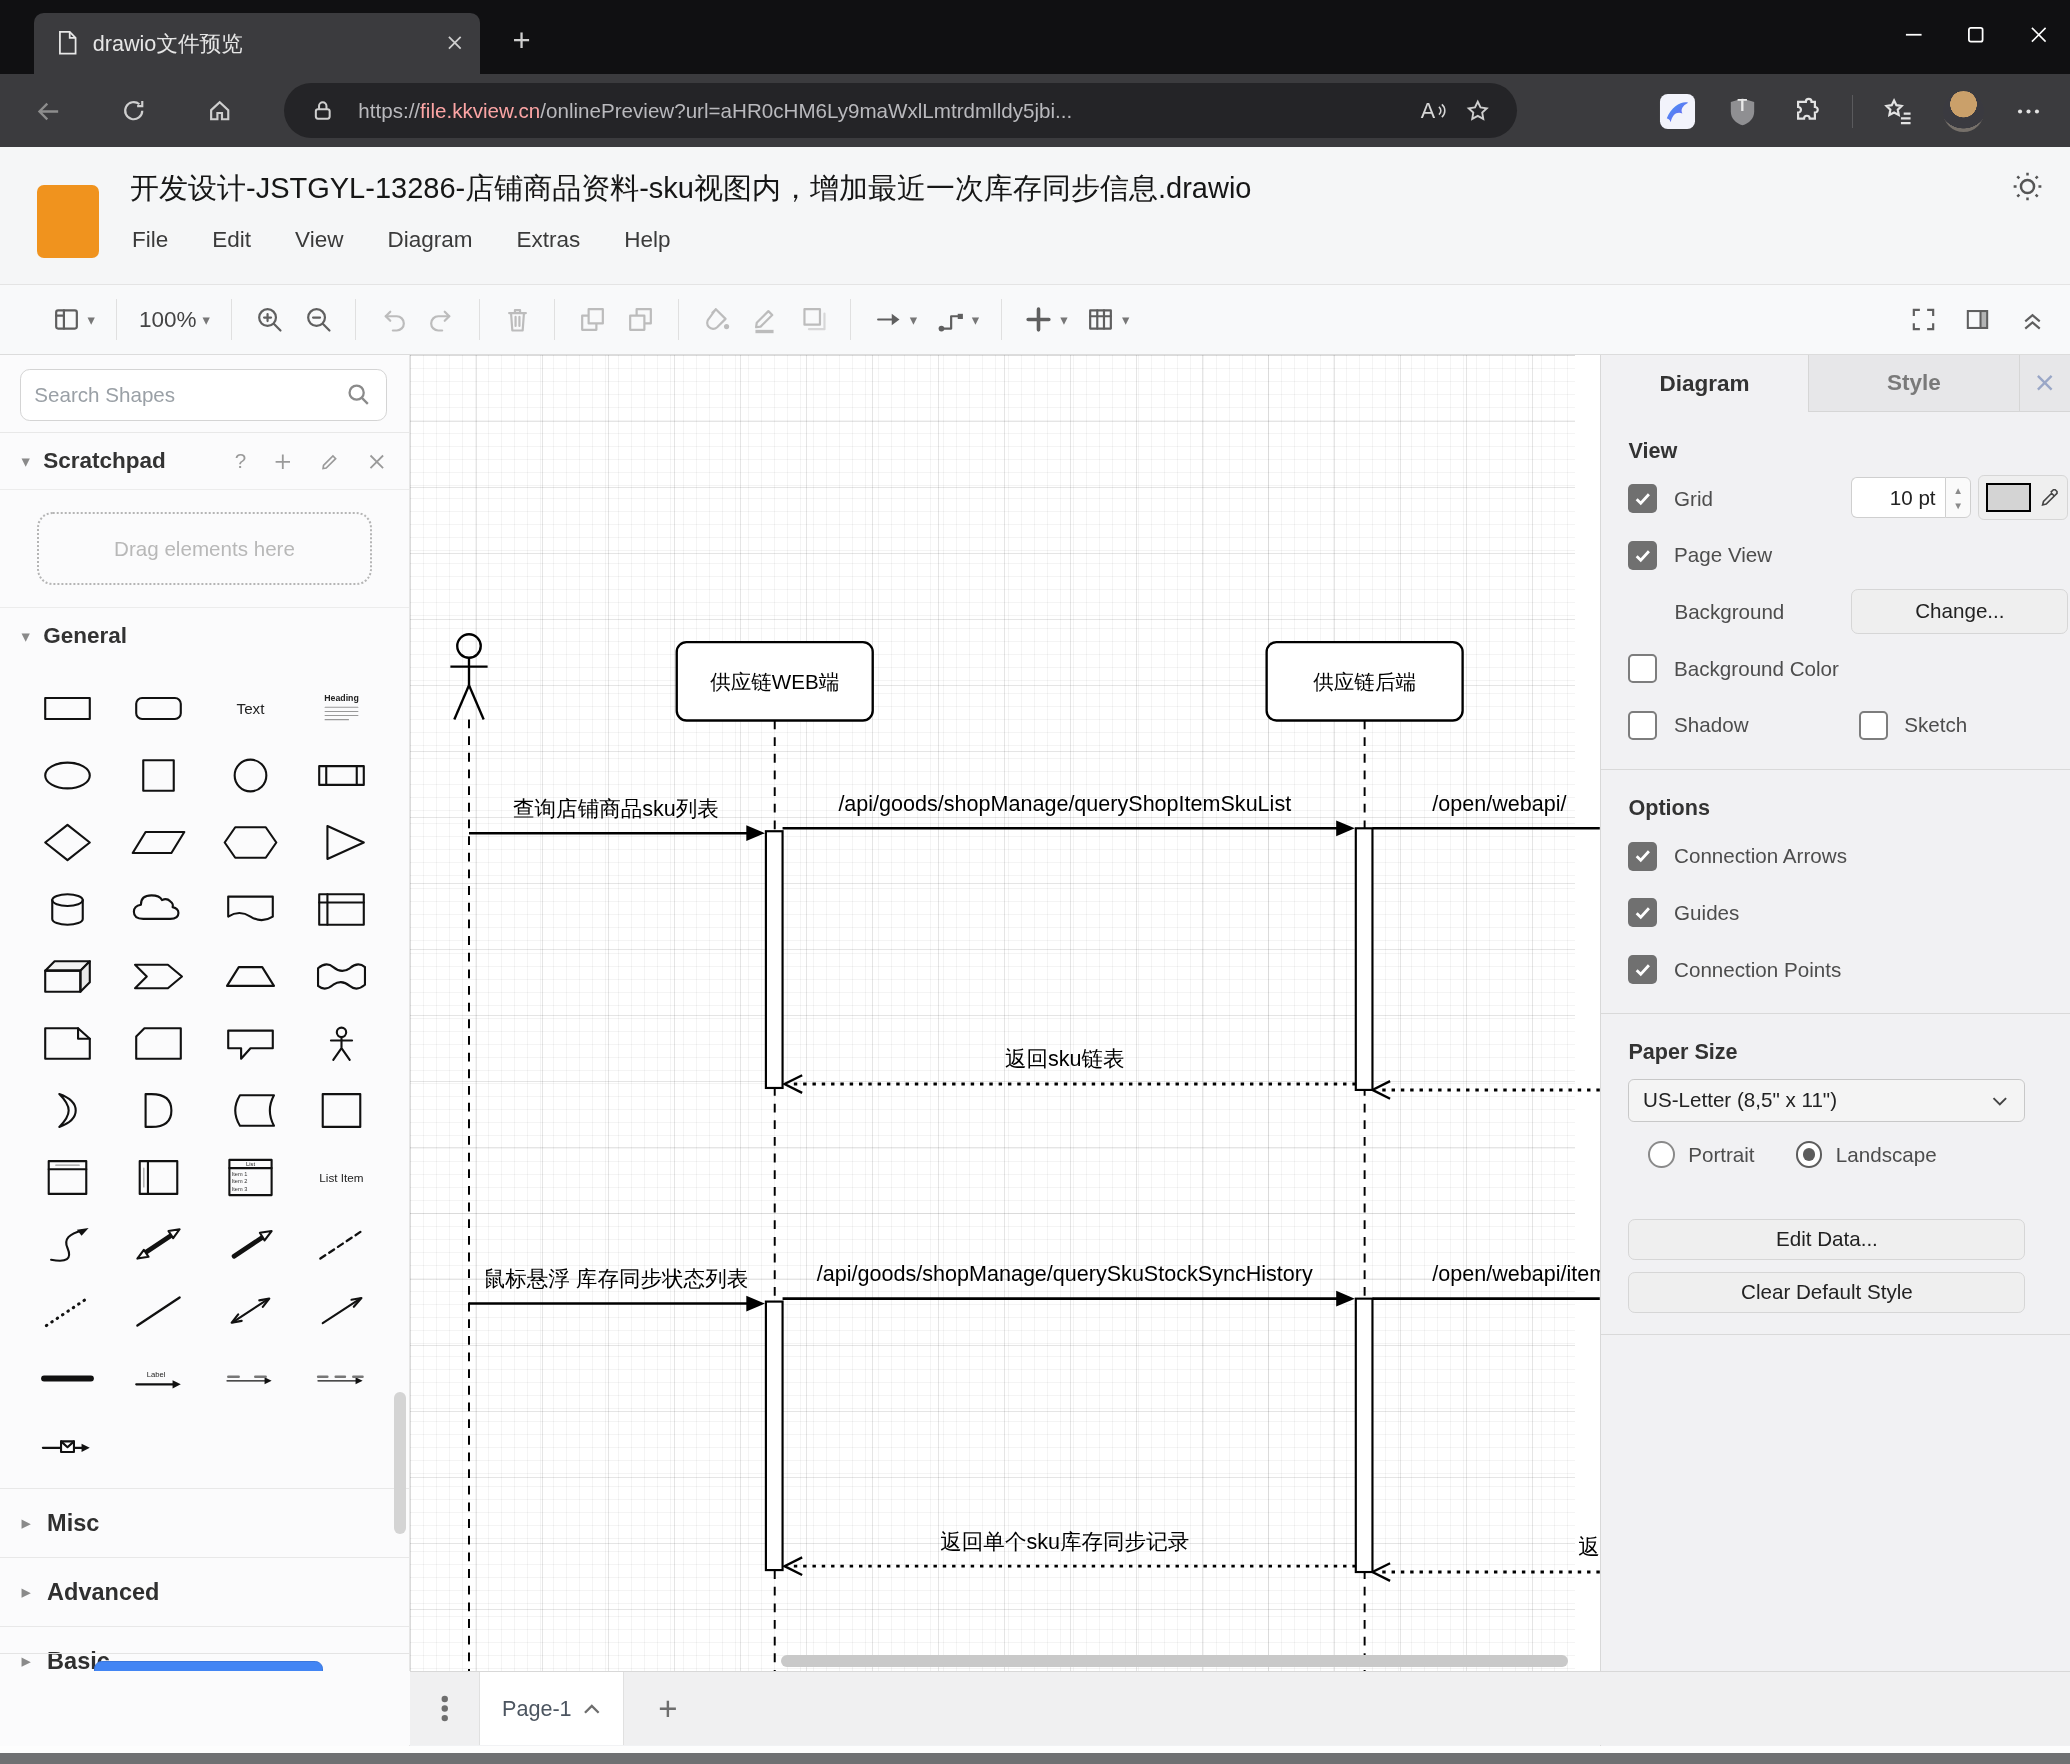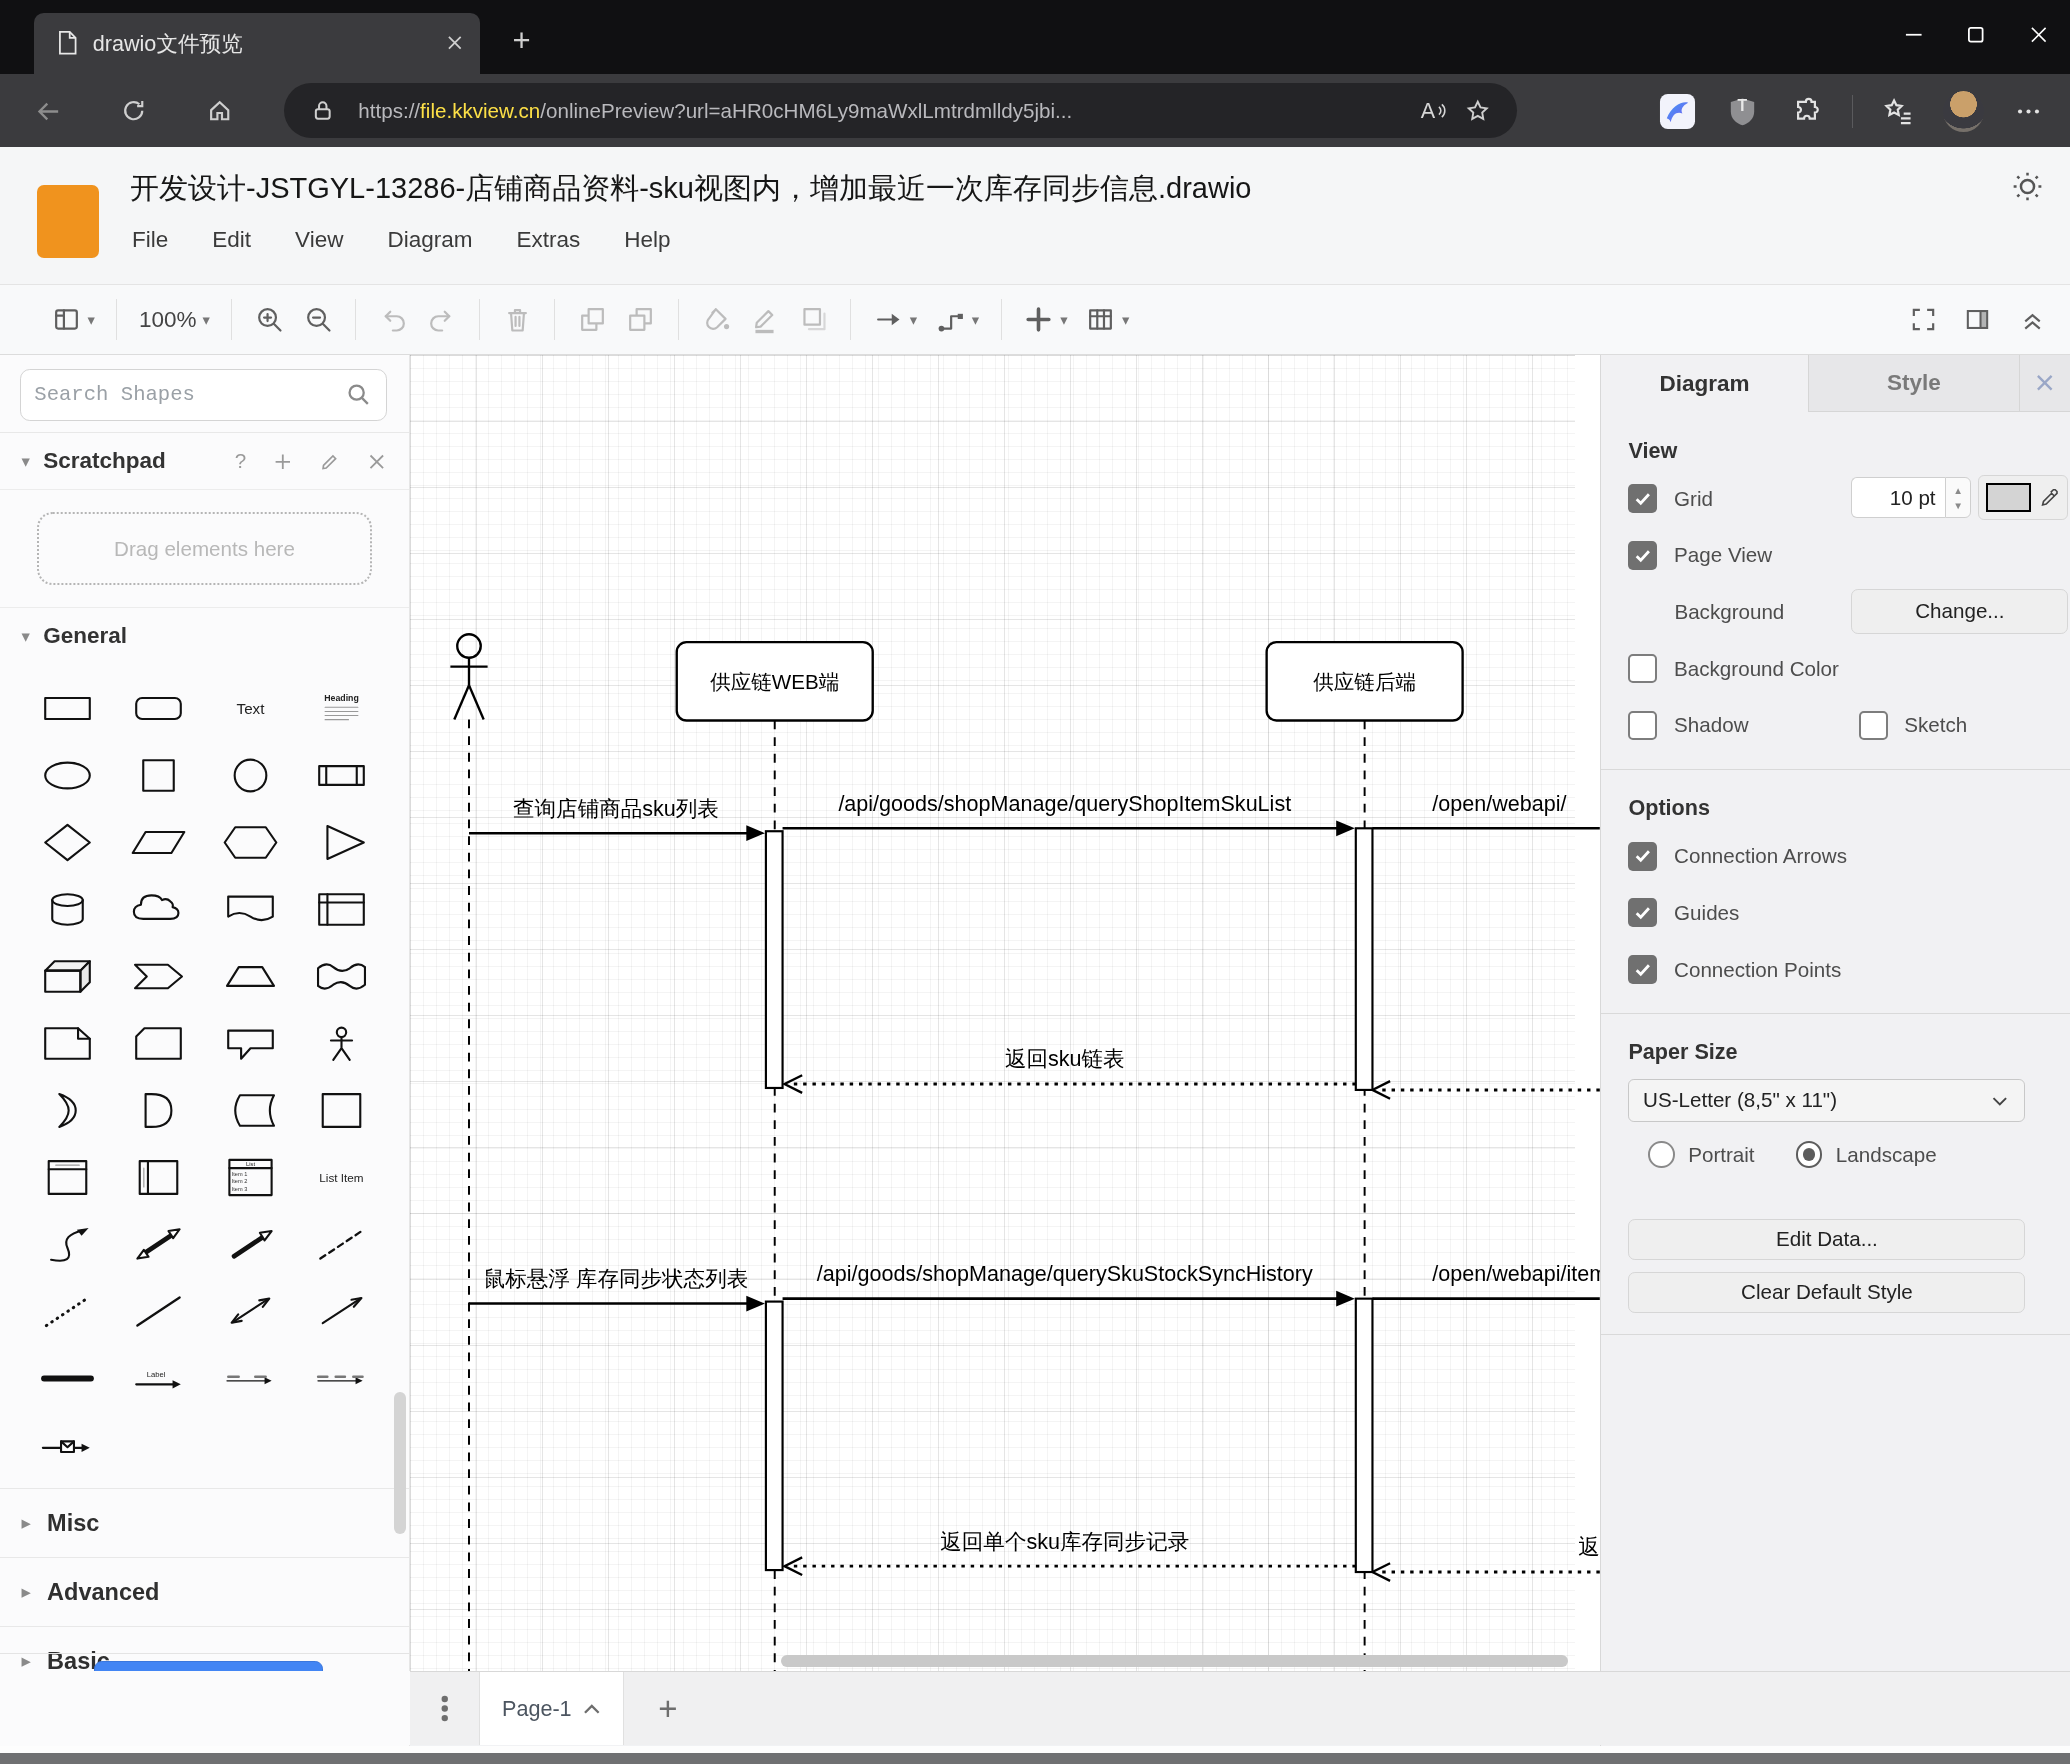--- a/index.html
+++ b/index.html
@@ -11,21 +11,21 @@
   #titlebar{position:absolute;left:0;top:0;width:2070px;height:74px;background:#101012}
   #tab{position:absolute;left:34px;top:12.7px;width:446px;height:61px;background:#3b3b3e;border-radius:9.8px 9.8px 0 0;display:flex;align-items:center;padding:0 15.7px;color:#e6e6e6}
   #tab .favicon{margin:0 13.7px 0 5.9px}
   #tab .tab-title{font-size:21.6px;white-space:nowrap;overflow:hidden;flex:1}
   #newtab{position:absolute;left:502px;top:21.6px;width:39px;height:39px;color:#cfcfcf;font-size:31px;display:flex;align-items:center;justify-content:center}
   .wctl{position:absolute;top:0;width:63px;height:69px;display:flex;align-items:center;justify-content:center;color:#fff}
   #urlrow{position:absolute;left:0;top:74px;width:2070px;height:74px;background:#3b3b3e;display:flex;align-items:center}
   .nav-ic{width:53px;height:53px;display:flex;align-items:center;justify-content:center;color:#cfcfcf}
   #urlpill{position:absolute;left:284px;top:83px;width:1233px;height:55px;border-radius:27.4px;background:#242427;display:flex;align-items:center;padding:0 17.6px;color:#b9b9bd}
   #urltext{font-size:20.6px;white-space:nowrap;overflow:hidden;flex:1;margin-left:13.7px}
-  #urltext .host{color:#fde047}
+  #urltext .host{color:#fca5a5}
   .pill-ic{width:43px;height:43px;display:flex;align-items:center;justify-content:center;color:#cfcfcf}
   #ext-icons{position:absolute;right:21.6px;top:74px;height:74px;display:flex;align-items:center;gap:25.5px}
   .ext{width:39px;height:39px;display:flex;align-items:center;justify-content:center;color:#e3e3e3}
   .vdiv{width:1px;height:33px;background:#5a5a5d}
   #avatar{width:41px;height:41px;border-radius:50%;background:radial-gradient(circle at 50% 32%,#caa06a 0 38%,#3a3a40 39% 70%,#76706a 71%)}
 
   
   #appheader{position:absolute;left:0;top:147px;width:2070px;height:137px;background:#f5f6f7}
   #logo{position:absolute;left:37px;top:38px;width:62px;height:73px;border-radius:6.9px;background:#f0931e}
   #doc-title{position:absolute;left:130px;top:21.6px;font-size:29px;color:#161616;white-space:nowrap}
@@ -40,21 +40,21 @@
   .tbtn{display:flex;align-items:center;gap:5.9px;color:#5f5f5f}
   .tbtn.dim{color:#bcbcbc}
   .tbtn .caret{font-size:14.7px;color:#777}
   #zoomlabel{font-size:22.5px;color:#444}
   #tb-right{position:absolute;right:23.5px;top:0;height:69px;display:flex;align-items:center;gap:25.5px;color:#5f5f5f}
 
   
   #sidebar{position:absolute;left:0;top:355px;width:410px;height:1398px;background:#fbfbfc;border-right:1px solid #e6e6e6}
   #searchrow{padding:13.7px 19.6px 11.8px 19.6px;border-bottom:1px solid #e8e8e8}
   #searchbox{width:367px;height:52px;background:#fff;border:1px solid #d4d4d4;border-radius:9.8px;display:flex;align-items:center;padding:0 13.7px}
-  #searchbox input{border:none;outline:none;flex:1;font-size:20.6px;color:#333;font-family:Liberation Mono, monospace;background:transparent}
+  #searchbox input{border:none;outline:none;flex:1;font-size:20.6px;color:#333;font-family:Liberation Sans, sans-serif;background:transparent}
   #searchbox input::placeholder{color:#9aa0a6}
   .sec-head{display:flex;align-items:center;height:57px;padding:0 21.6px;border-bottom:1px solid #ececec}
   .sec-head .car{color:#8a8a8a;font-size:16.7px;width:21.6px}
   .sec-head .lbl{font-weight:bold;font-size:22.5px;color:#333;flex:1}
   .sp-ic{color:#9a9a9a;font-size:20.6px;margin-left:25.5px}
   #dragbox{margin:21.6px 37px;height:73px;border:2px dotted #b5b5b5;border-radius:15.7px;display:flex;align-items:center;justify-content:center;color:#b8b8b8;font-size:20.6px}
   #scr-body{border-bottom:1px solid #ececec}
   #palette{display:grid;grid-template-columns:repeat(4,1fr);gap:2px 3.9px;padding:11.8px 23.5px 9.8px 23.5px}
   .cell{height:65px;display:flex;align-items:center;justify-content:center}
   .cell svg{width:61px;height:43px;stroke:#111;stroke-width:1.8;fill:none;stroke-linejoin:round;stroke-linecap:round}

